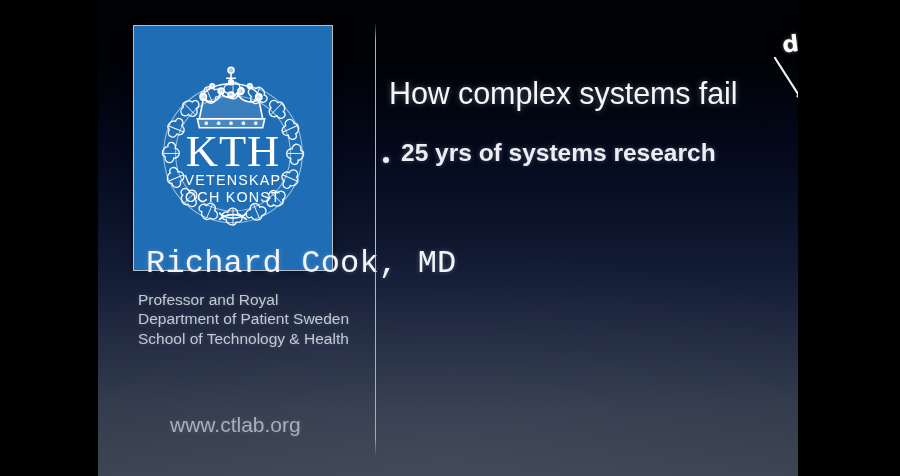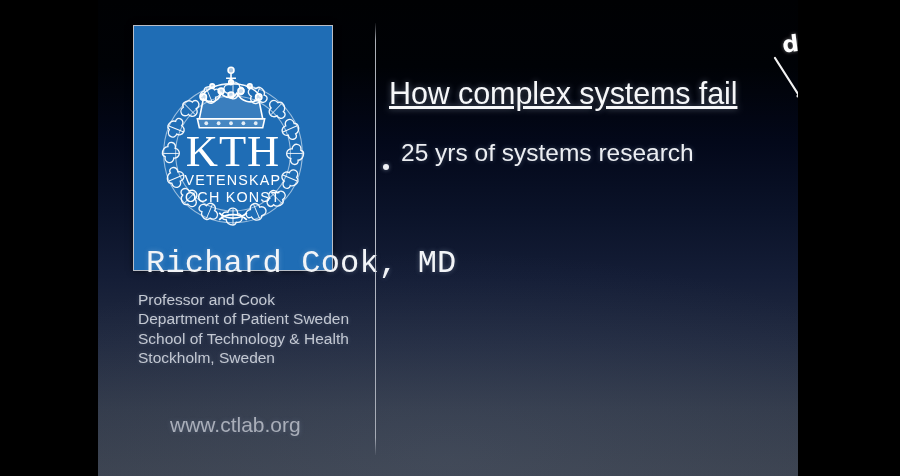--- a/index.html
+++ b/index.html
@@ -147,21 +147,20 @@
     width: 410px;
     height: 46px;
   }
   #slide-title {
     font-size: 30.5px;
     font-weight: 400;
     color: #f6f7f9;
     letter-spacing: -0.1px;
     white-space: nowrap;
     text-shadow: 0 0 6px rgba(200,215,240,0.40);
-    text-decoration: underline;
   }
 
   
   #annotation-dont {
     position: absolute;
     left: 393px;
     top: -48px;
     font-family: "DejaVu Sans", sans-serif;
     font-size: 23px;
     font-weight: 700;
@@ -183,22 +182,23 @@
 
   
   #bullets {
     position: absolute;
     left: 8px;
     top: 136px;
     width: 412px;
   }
   .bullet-row {
     display: flex;
-    align-items: flex-end;
+    align-items: center;
     margin-bottom: 19px;
+    font-weight: bold;
   }
   .bullet-dot {
     flex: 0 0 auto;
     width: 6px;
     height: 6px;
     border-radius: 50%;
     background: #eef0f4;
     margin-top: 13px;
     margin-right: 12px;
     box-shadow: 0 0 4px rgba(200,215,240,0.5);
@@ -284,24 +284,23 @@
 
           <text x="100" y="116" text-anchor="middle" font-family="'Liberation Serif', serif" font-size="45" fill="#ffffff" letter-spacing="1">KTH</text>
           <text x="100" y="135" text-anchor="middle" font-family="'Liberation Sans', sans-serif" font-size="14.5" fill="#ffffff" letter-spacing="1.2">VETENSKAP</text>
           <text x="100" y="152" text-anchor="middle" font-family="'Liberation Sans', sans-serif" font-size="14.5" fill="#ffffff" letter-spacing="1.2">OCH KONST</text>
         </svg>
       </div>
 
       <div id="name-line">Richard Cook, MD</div>
 
       <div id="affiliation">
-        <span class="aff-line">Professor and Cook</span>
+        <span class="aff-line">Professor and Royal</span>
         <span class="aff-line">Department of Patient Sweden</span>
         <span class="aff-line">School of Technology &amp; Health</span>
-        <span class="aff-line">Stockholm, Sweden</span>
       </div>
 
       <div id="website">www.ctlab.org</div>
     </div>
 
     <div id="divider"></div>
 
     <div id="right-col">
 
       <div id="title-wrap">

